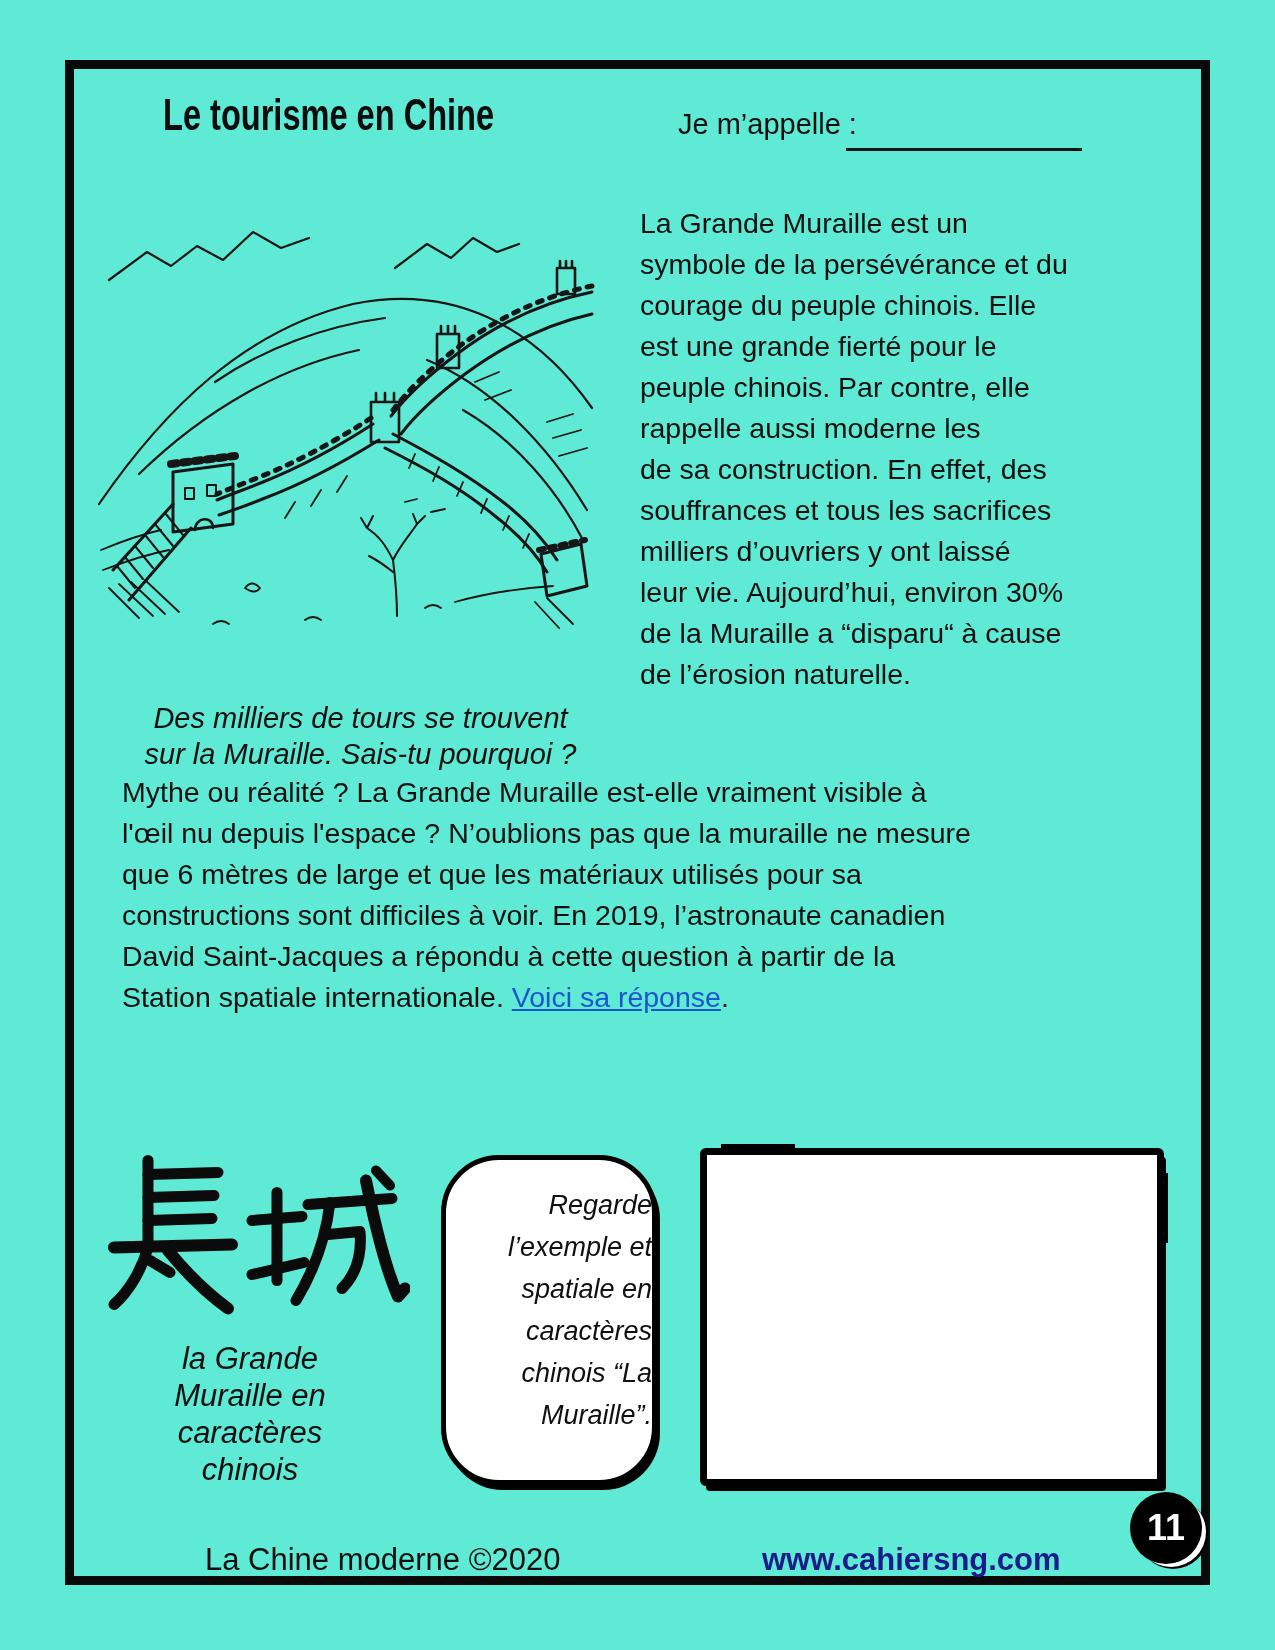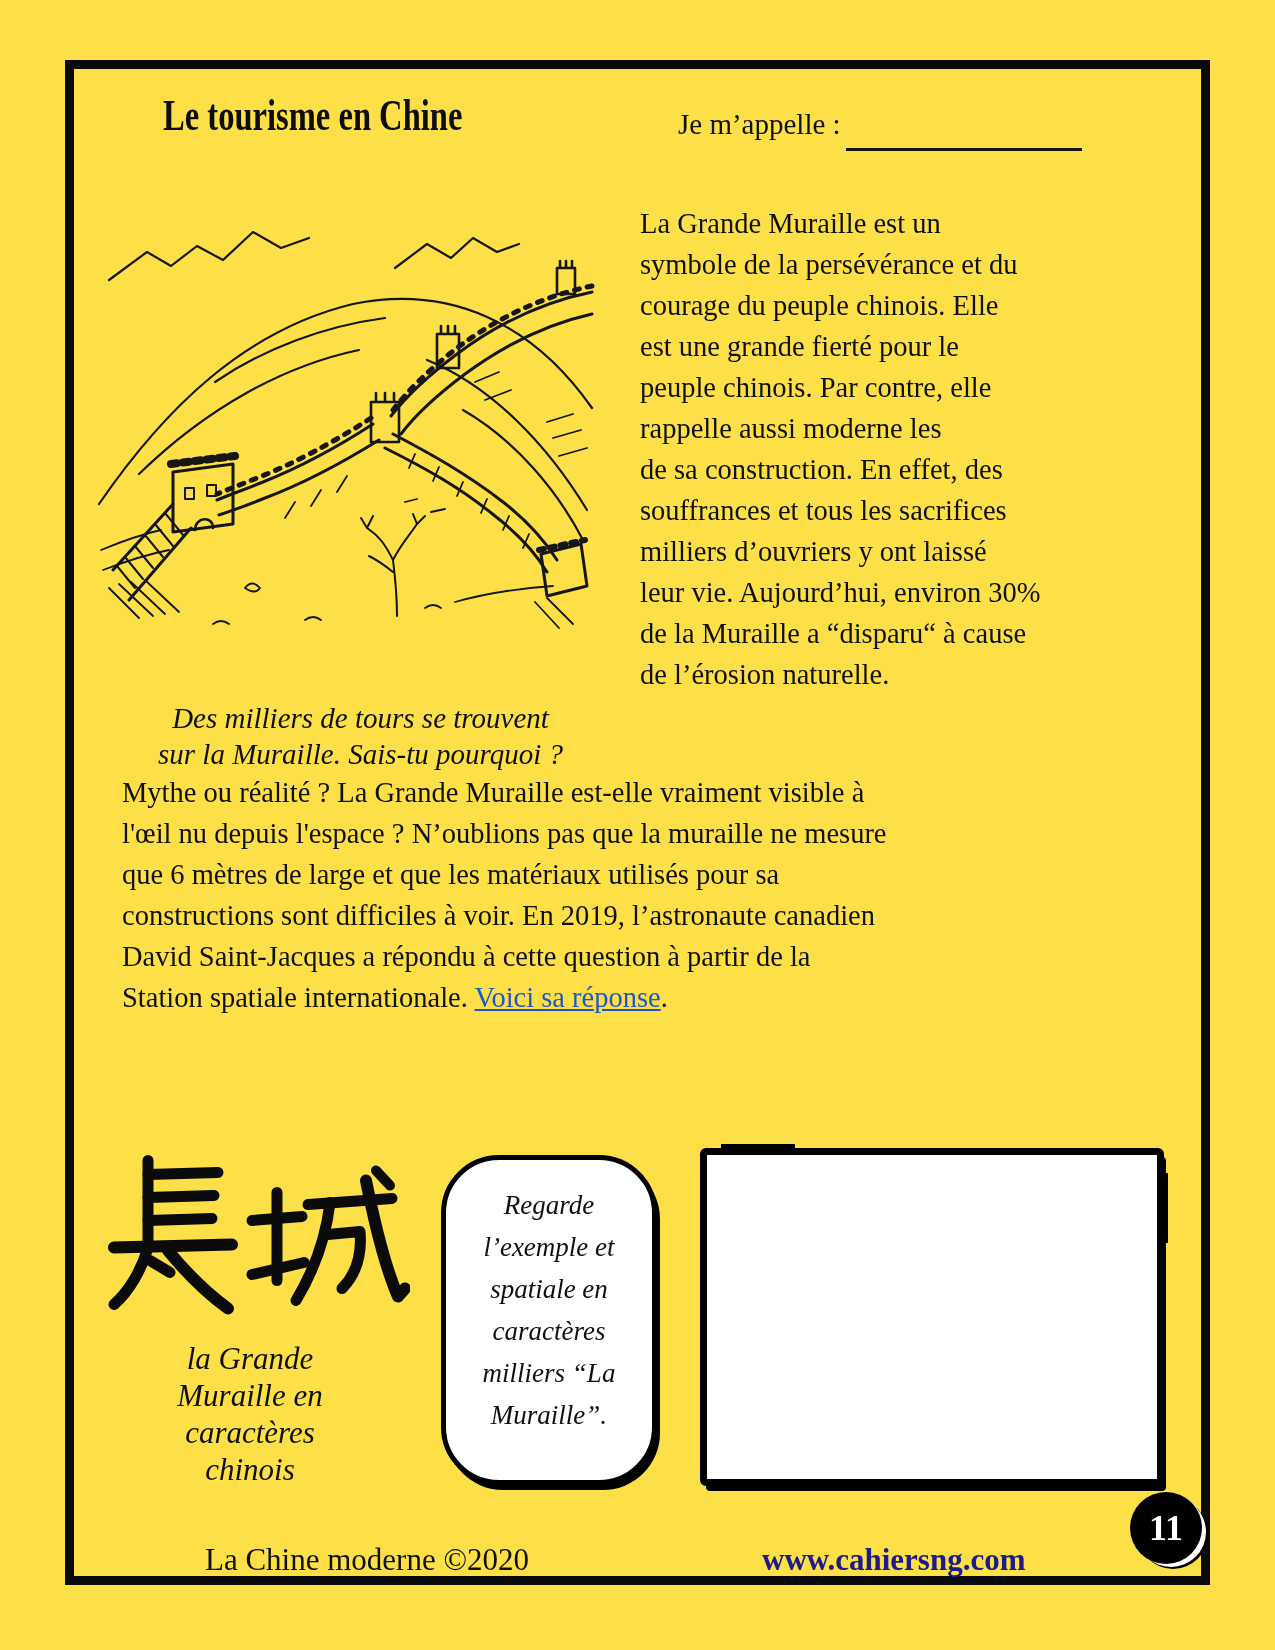--- a/index.html
+++ b/index.html
@@ -1,37 +1,37 @@
 <!DOCTYPE html>
 <html><head>
 <meta charset="utf-8">
 <style>
   html,body{margin:0;padding:0;background:#ffffff;}
-  .page{position:relative;width:1275px;height:1650px;background:#fde047;
-        font-family:Liberation Serif, serif;color:#101010;overflow:hidden;}
+  .page{position:relative;width:1275px;height:1650px;background:#5eead4;
+        font-family:Liberation Sans, sans-serif;color:#101010;overflow:hidden;}
   .page-border{position:absolute;left:65px;top:60px;width:1145px;height:1525px;
         border:9px solid #0a0a0a;box-sizing:border-box;}
   .title{position:absolute;left:163px;top:90px;font-size:44px;font-weight:700;
         letter-spacing:0px;transform:scaleX(0.74);transform-origin:left top;white-space:nowrap;color:#0d0d0d;}
   .name-label{position:absolute;left:678px;top:108px;font-size:29px;white-space:nowrap;}
   .name-line{position:absolute;left:846px;top:112px;width:236px;height:36px;
         border-bottom:3px solid #141414;}
   .wall-svg{position:absolute;left:95px;top:172px;width:500px;height:470px;}
   .img-caption{position:absolute;left:108px;top:664px;width:505px;text-align:center;
         font-style:italic;font-size:29px;line-height:36px;margin-top:36px;}
   .intro{position:absolute;left:640px;top:203px;font-size:28.5px;line-height:41px;}
   .mythe{position:absolute;left:122px;top:772px;font-size:28.5px;line-height:41px;}
   .line{white-space:nowrap;}
   .hlink{color:#1f55cc;text-decoration:underline;cursor:pointer;}
   .cn-svg{position:absolute;left:100px;top:1140px;width:310px;height:195px;}
   .cn-caption{position:absolute;left:95px;top:1340px;width:310px;text-align:center;
         font-style:italic;font-size:31px;line-height:37px;}
   .bubble{position:absolute;left:441px;top:1155px;width:216px;height:330px;box-sizing:border-box;
         border:5px solid #000;border-radius:58px;background:#fff;box-shadow:4px 6px 0 -1px #000;}
-  .bubble-text{margin-top:24px;text-align:center;font-style:italic;font-size:27px;line-height:42px;}
+  .bubble-text{margin-top:24px;text-align:right;font-style:italic;font-size:27px;line-height:42px;}
   .answer-box{position:absolute;left:700px;top:1148px;width:464px;height:338px;box-sizing:border-box;
         border:7px solid #000;border-radius:6px;background:#fff;box-shadow:4px 7px 0 -2px #000;}
   .answer-box::before{content:"";position:absolute;left:14px;top:-11px;width:74px;height:5px;background:#000;}
   .answer-box::after{content:"";position:absolute;right:-11px;top:18px;width:5px;height:70px;background:#000;}
   .footer-left{position:absolute;left:205px;top:1542px;font-size:31px;white-space:nowrap;}
   .footer-url{position:absolute;left:762px;top:1542px;font-size:31px;font-weight:700;
         color:#1b1b8a;white-space:nowrap;cursor:pointer;}
   .page-badge{position:absolute;left:1130px;top:1492px;width:72px;height:72px;border-radius:50%;
         background:#000;color:#fff;font-size:36px;font-weight:700;display:flex;align-items:center;justify-content:center;
         box-shadow:5px 4px 0 -1px #fff,7px 6px 0 -1px #000;z-index:5;}
@@ -152,21 +152,21 @@
     <div class="line">caractères</div>
     <div class="line">chinois</div>
   </div>
 
   <div class="bubble">
     <div class="bubble-text">
       <div class="line">Regarde</div>
       <div class="line">l’exemple et</div>
       <div class="line">spatiale en</div>
       <div class="line">caractères</div>
-      <div class="line">milliers “La</div>
+      <div class="line">chinois “La</div>
       <div class="line">Muraille”.</div>
     </div>
   </div>
 
   <div class="answer-box"></div>
 
   <div class="footer-left">La Chine moderne ©2020</div>
   <div class="footer-url">www.cahiersng.com</div>
 
   <div class="page-badge">

